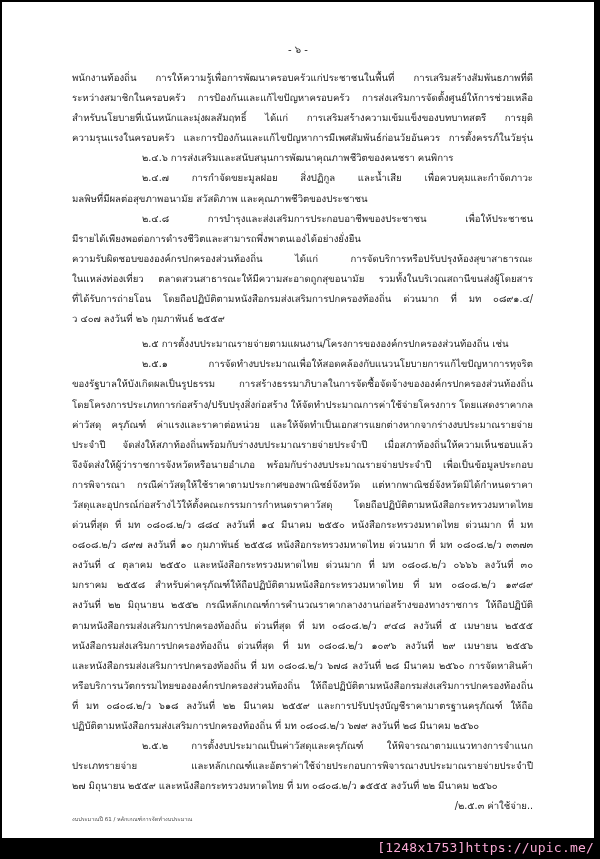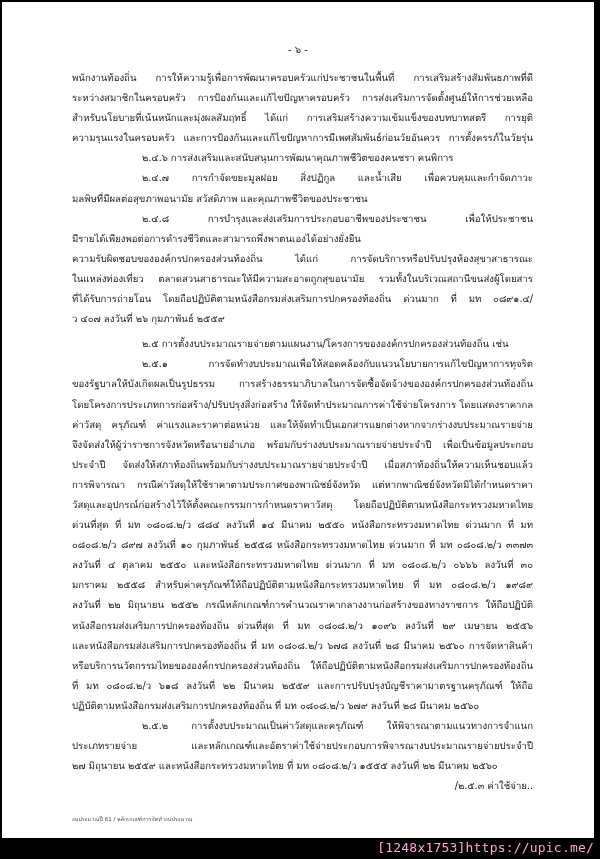--- a/index.html
+++ b/index.html
@@ -106,29 +106,30 @@
       <div class="line last">มีรายได้เพียงพอต่อการดำรงชีวิตและสามารถพึ่งพาตนเองได้อย่างยั่งยืน</div>
       <div class="line">ความรับผิดชอบขององค์กรปกครองส่วนท้องถิ่น ได้แก่ การจัดบริการหรือปรับปรุงห้องสุขาสาธารณะ</div>
       <div class="line">ในแหล่งท่องเที่ยว ตลาดสวนสาธารณะให้มีความสะอาดถูกสุขอนามัย รวมทั้งในบริเวณสถานีขนส่งผู้โดยสาร</div>
       <div class="line">ที่ได้รับการถ่ายโอน โดยถือปฏิบัติตามหนังสือกรมส่งเสริมการปกครองท้องถิ่น ด่วนมาก ที่ มท ๐๘๙๑.๔/</div>
       <div class="line last">ว ๔๐๗ ลงวันที่ ๒๖ กุมภาพันธ์ ๒๕๕๙</div>
       <div class="line heading last">๒.๕ การตั้งงบประมาณรายจ่ายตามแผนงาน/โครงการขององค์กรปกครองส่วนท้องถิ่น เช่น</div>
       <div class="line indent">๒.๕.๑ การจัดทำงบประมาณเพื่อให้สอดคล้องกับแนวนโยบายการแก้ไขปัญหาการทุจริต</div>
       <div class="line">ของรัฐบาลให้บังเกิดผลเป็นรูปธรรม การสร้างธรรมาภิบาลในการจัดซื้อจัดจ้างขององค์กรปกครองส่วนท้องถิ่น</div>
       <div class="line">โดยโครงการประเภทการก่อสร้าง/ปรับปรุงสิ่งก่อสร้าง ให้จัดทำประมาณการค่าใช้จ่ายโครงการ โดยแสดงราคากลาง</div>
       <div class="line">ค่าวัสดุ ครุภัณฑ์ ค่าแรงและราคาต่อหน่วย และให้จัดทำเป็นเอกสารแยกต่างหากจากร่างงบประมาณรายจ่าย</div>
+      <div class="line">ประจำปี จัดส่งให้สภาท้องถิ่นพร้อมกับร่างงบประมาณรายจ่ายประจำปี เมื่อสภาท้องถิ่นให้ความเห็นชอบแล้ว</div>
       <div class="line">จึงจัดส่งให้ผู้ว่าราชการจังหวัดหรือนายอำเภอ พร้อมกับร่างงบประมาณรายจ่ายประจำปี เพื่อเป็นข้อมูลประกอบ</div>
-      <div class="line">ประจำปี จัดส่งให้สภาท้องถิ่นพร้อมกับร่างงบประมาณรายจ่ายประจำปี เมื่อสภาท้องถิ่นให้ความเห็นชอบแล้ว</div>
       <div class="line">การพิจารณา กรณีค่าวัสดุให้ใช้ราคาตามประกาศของพาณิชย์จังหวัด แต่หากพาณิชย์จังหวัดมิได้กำหนดราคา</div>
       <div class="line">วัสดุและอุปกรณ์ก่อสร้างไว้ให้ตั้งคณะกรรมการกำหนดราคาวัสดุ โดยถือปฏิบัติตามหนังสือกระทรวงมหาดไทย</div>
       <div class="line">ด่วนที่สุด ที่ มท ๐๘๐๘.๒/ว ๘๘๔ ลงวันที่ ๑๔ มีนาคม ๒๕๕๐ หนังสือกระทรวงมหาดไทย ด่วนมาก ที่ มท</div>
       <div class="line">๐๘๐๘.๒/ว ๘๙๗ ลงวันที่ ๑๐ กุมภาพันธ์ ๒๕๕๘ หนังสือกระทรวงมหาดไทย ด่วนมาก ที่ มท ๐๘๐๘.๒/ว ๓๓๗๓</div>
       <div class="line">ลงวันที่ ๔ ตุลาคม ๒๕๕๐ และหนังสือกระทรวงมหาดไทย ด่วนมาก ที่ มท ๐๘๐๘.๒/ว ๐๖๖๖ ลงวันที่ ๓๐</div>
       <div class="line">มกราคม ๒๕๕๘ สำหรับค่าครุภัณฑ์ให้ถือปฏิบัติตามหนังสือกระทรวงมหาดไทย ที่ มท ๐๘๐๘.๒/ว ๑๙๘๙</div>
       <div class="line">ลงวันที่ ๒๒ มิถุนายน ๒๕๕๒ กรณีหลักเกณฑ์การคำนวณราคากลางงานก่อสร้างของทางราชการ ให้ถือปฏิบัติ</div>
+      <div class="line">ตามหนังสือกรมส่งเสริมการปกครองท้องถิ่น ด่วนที่สุด ที่ มท ๐๘๐๘.๒/ว ๙๔๘ ลงวันที่ ๕ เมษายน ๒๕๕๕</div>
       <div class="line">หนังสือกรมส่งเสริมการปกครองท้องถิ่น ด่วนที่สุด ที่ มท ๐๘๐๘.๒/ว ๑๐๙๖ ลงวันที่ ๒๙ เมษายน ๒๕๕๖</div>
       <div class="line">และหนังสือกรมส่งเสริมการปกครองท้องถิ่น ที่ มท ๐๘๐๘.๒/ว ๖๗๘ ลงวันที่ ๒๘ มีนาคม ๒๕๖๐ การจัดหาสินค้า</div>
       <div class="line">หรือบริการนวัตกรรมไทยขององค์กรปกครองส่วนท้องถิ่น ให้ถือปฏิบัติตามหนังสือกรมส่งเสริมการปกครองท้องถิ่น</div>
       <div class="line">ที่ มท ๐๘๐๘.๒/ว ๖๑๘ ลงวันที่ ๒๒ มีนาคม ๒๕๕๙ และการปรับปรุงบัญชีราคามาตรฐานครุภัณฑ์ ให้ถือ</div>
       <div class="line last">ปฏิบัติตามหนังสือกรมส่งเสริมการปกครองท้องถิ่น ที่ มท ๐๘๐๘.๒/ว ๖๗๙ ลงวันที่ ๒๘ มีนาคม ๒๕๖๐</div>
       <div class="line indent">๒.๕.๒ การตั้งงบประมาณเป็นค่าวัสดุและครุภัณฑ์ ให้พิจารณาตามแนวทางการจำแนก</div>
       <div class="line">ประเภทรายจ่าย และหลักเกณฑ์และอัตราค่าใช้จ่ายประกอบการพิจารณางบประมาณรายจ่ายประจำปี</div>
       <div class="line last">๒๗ มิถุนายน ๒๕๕๙ และหนังสือกระทรวงมหาดไทย ที่ มท ๐๘๐๘.๒/ว ๑๕๕๕ ลงวันที่ ๒๒ มีนาคม ๒๕๖๐</div>
       <div class="line right">/๒.๕.๓ ค่าใช้จ่าย..</div>
     </div>

